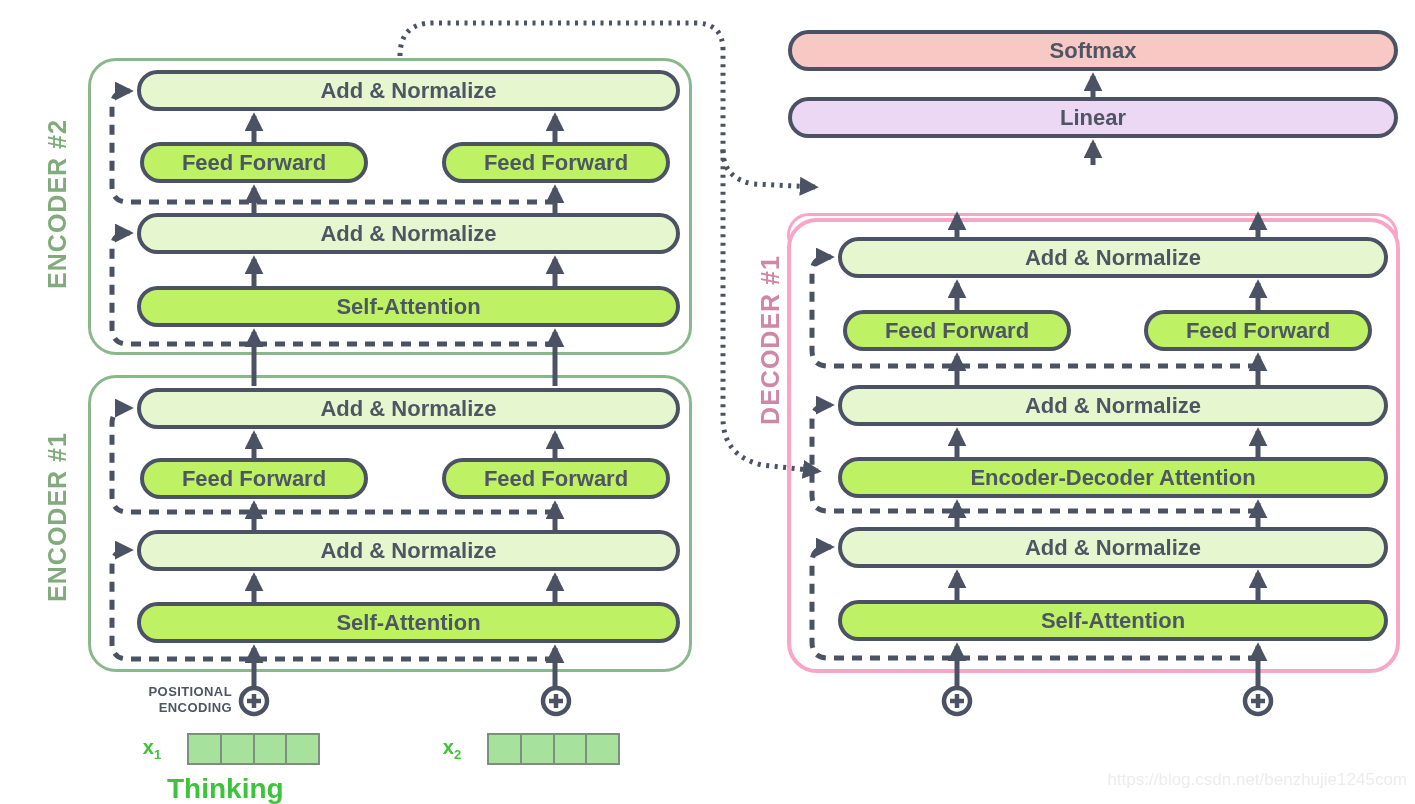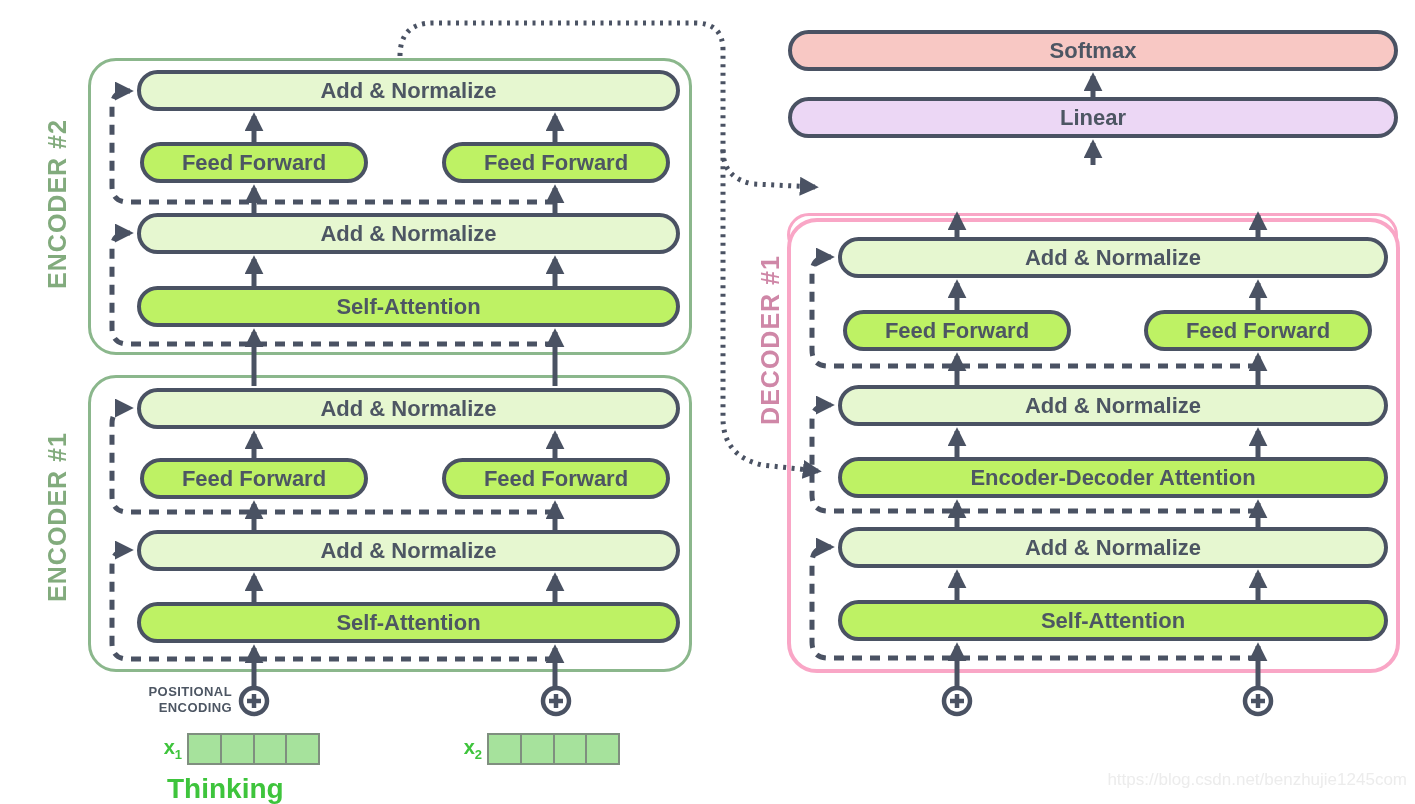--- a/index.html
+++ b/index.html
@@ -26,21 +26,21 @@
 
   
   .vlabel{position:absolute;text-align:center;font-weight:700;font-size:25px;
           letter-spacing:1px;transform:rotate(-90deg);white-space:nowrap;}
   .vlabel.greenlbl{color:#82ab7d;}
   .vlabel.pinklbl{color:#cf87a7;}
 
   
   .pos-label{position:absolute;text-align:right;font-size:13px;font-weight:700;
              color:#4d5663;letter-spacing:.4px;line-height:16px;}
-  .xlabel{position:absolute;text-align:right;font-size:20px;font-weight:700;color:#3ec43c;}
+  .xlabel{position:absolute;text-align:center;font-size:20px;font-weight:700;color:#3ec43c;}
   .xlabel sub{font-size:13px;}
   .vec{position:absolute;display:flex;border:2px solid #7f8f7f;background:#a6e29c;}
   .vec .cell{flex:1;background:#a6e29c;border-left:2px solid #7f8f7f;}
   .vec .cell:first-child{border-left:none;}
   .word{position:absolute;text-align:left;font-size:28px;font-weight:700;color:#3ec43c;}
 
   .watermark{position:absolute;right:8px;top:770px;font-size:17px;color:#ececec;}
 
   
   .connectors{position:absolute;left:0;top:0;pointer-events:none;}

